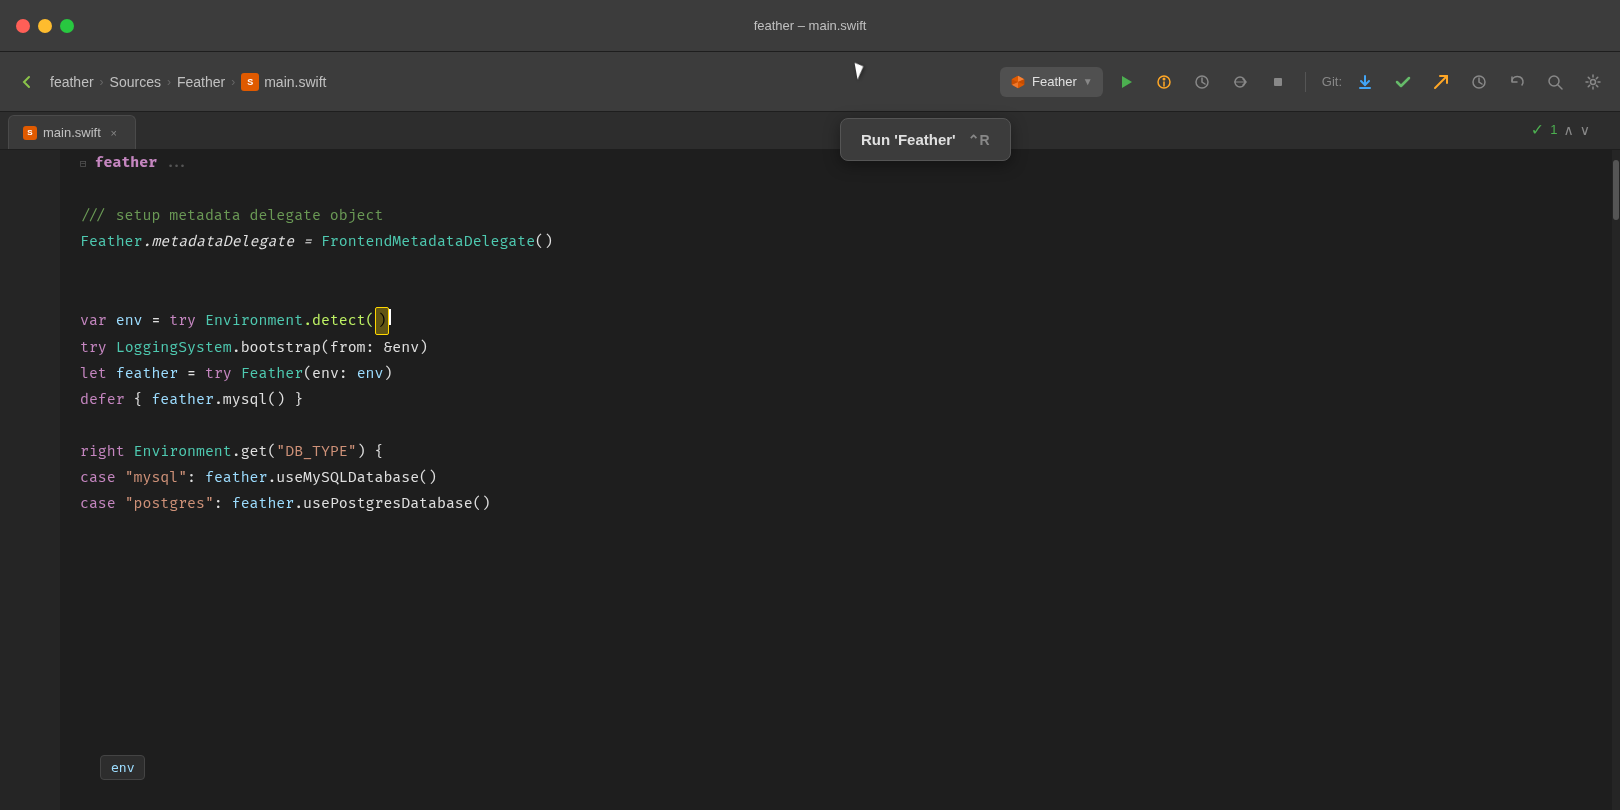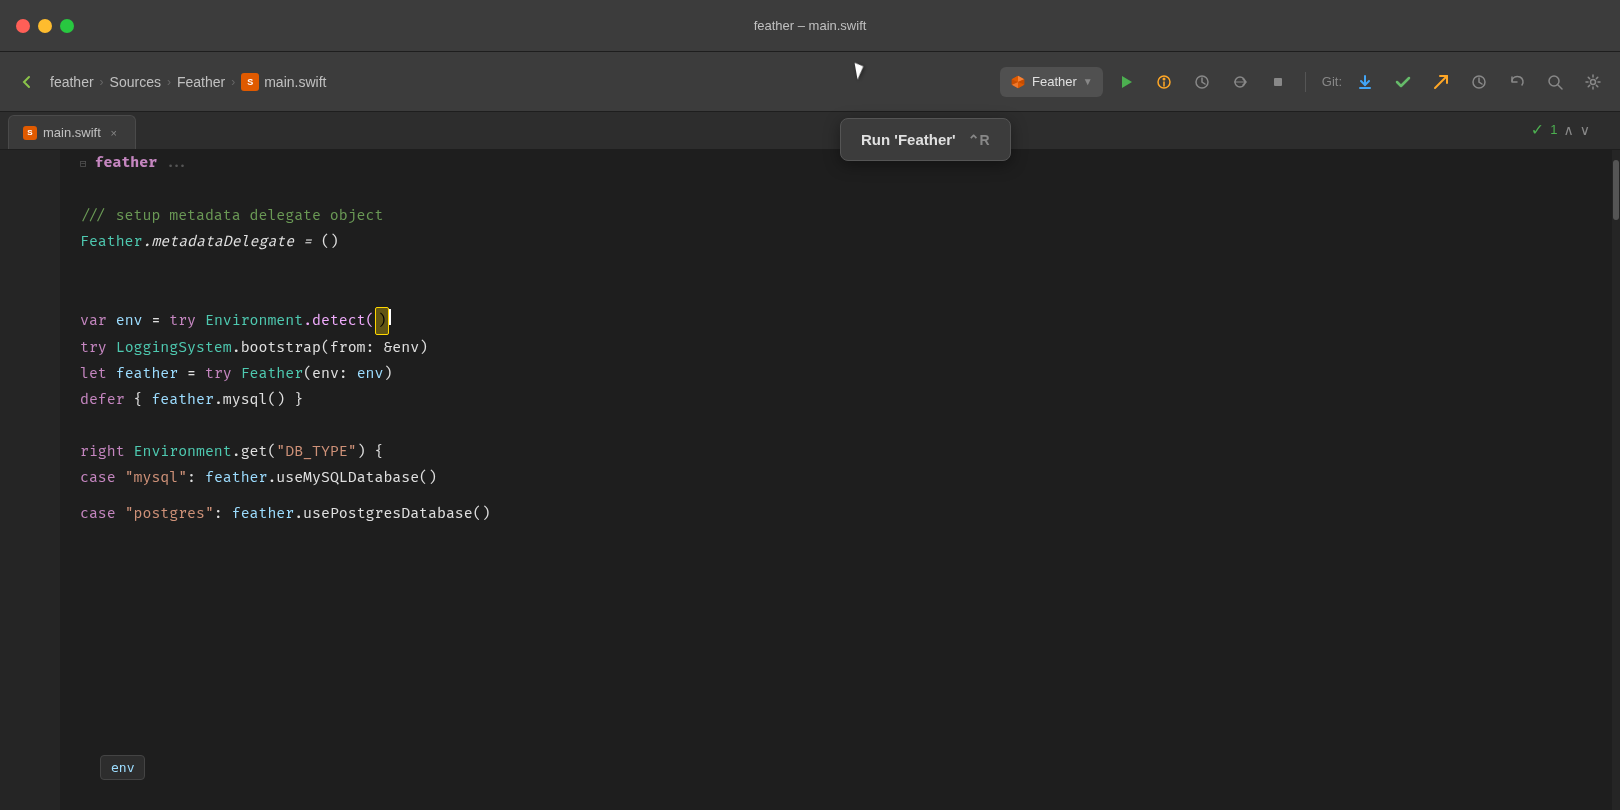--- a/index.html
+++ b/index.html
@@ -497,33 +497,33 @@
       <span style="color:#555; margin-left:6px;">...</span>
     </div>
 
     <div class="code-line">&nbsp;</div>
 
     <div class="code-line">
       <span style="color:#6a9955;text-align:center;">/// setup metadata delegate object</span>
     </div>
 
     <div class="code-line">
-      <span style="color:#4ec9b0;">Feather</span><span style="color:#e0e0e0;font-style:italic;">.metadataDelegate = </span><span style="color:#e0e0e0;">()</span>
+      <span style="color:#4ec9b0;">Feather</span><span style="color:#e0e0e0;font-style:italic;">.metadataDelegate = </span><span style="color:#4ec9b0;">FrontendMetadataDelegate</span><span style="color:#e0e0e0;">()</span>
     </div>
 
     <div class="code-line">&nbsp;</div>
     <div class="code-line">&nbsp;</div>
 
     <div class="code-line">
       <span style="color:#c586c0;">var</span>
       <span style="color:#9cdcfe;"> env </span>
       <span style="color:#e0e0e0;">= </span>
       <span style="color:#c586c0;">try </span>
       <span style="color:#4ec9b0;">Environment</span>
-      <span style="color:#f0abfc;">.detect(</span>
+      <span style="color:#bef264;">.detect(</span>
       <span class="c-highlight-cursor" style="background:rgba(255,215,0,0.3); border:1px solid #ffd700; border-radius:2px; padding:0 2px;">)</span>
       <span class="c-cursor"></span>
     </div>
 
     <div class="code-line">
       <span style="color:#c586c0;">try </span>
       <span style="color:#4ec9b0;">LoggingSystem</span>
       <span style="color:#e0e0e0;">.bootstrap(from: &amp;env)</span>
     </div>
 
@@ -562,21 +562,21 @@
       <span style="color:#e0e0e0;">: </span>
       <span style="color:#9cdcfe;">feather</span>
       <span style="color:#e0e0e0;">.useMySQLDatabase()</span>
     </div>
 
     <div class="code-line">
       <span style="color:#c586c0;">case </span>
       <span style="color:#ce9178;">"postgres"</span>
       <span style="color:#e0e0e0;">: </span>
       <span style="color:#9cdcfe;">feather</span>
-      <span style="color:#e0e0e0;margin-top:10px;">.usePostgresDatabase()</span>
+      <span style="color:#e0e0e0;">.usePostgresDatabase()</span>
     </div>
 
   </div>
 
   <div class="scrollbar">
     <div class="scrollbar-thumb"></div>
   </div>
 
   <div class="autocomplete">
     <span>env</span>

